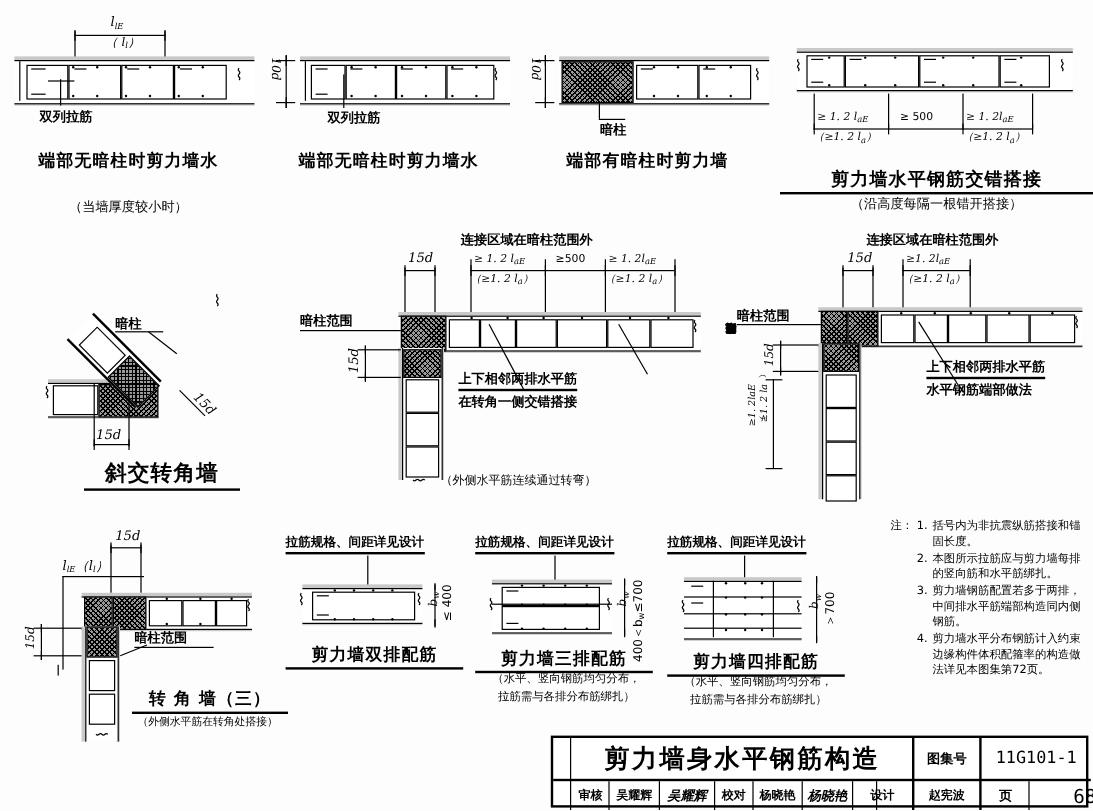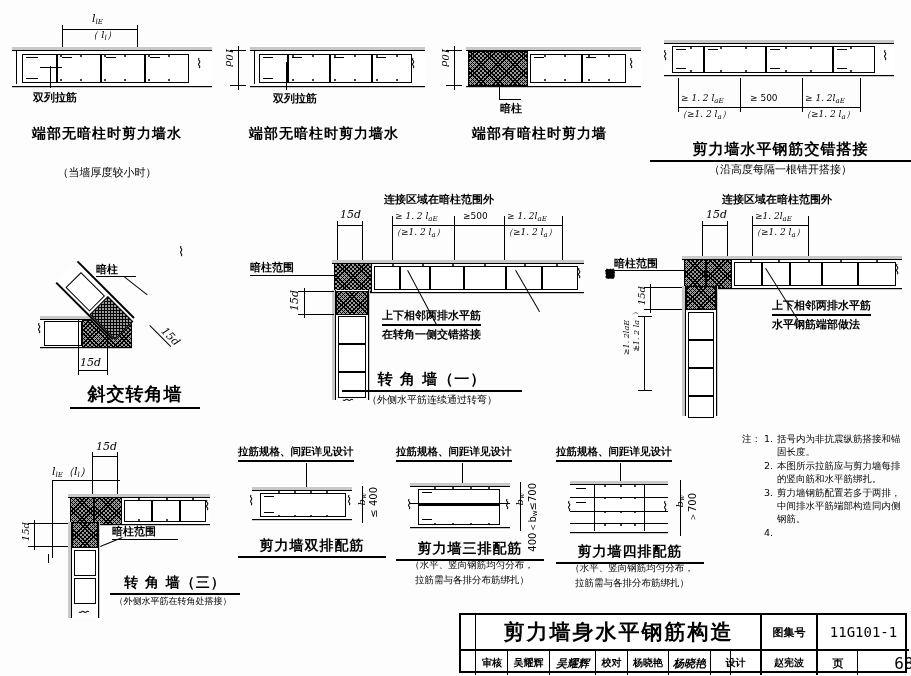--- a/index.html
+++ b/index.html
@@ -339,21 +339,20 @@
   <div class="dimline" style="left:66px;top:124px;width:36px;"></div>
   <div class="dimtick" style="left:72px;top:98px;height:7px;"></div>
   <div class="dimtick" style="left:72px;top:121px;height:7px;"></div>
   <div class="extline" style="left:72px;top:98px;height:30px;"></div>
 
   <div class="leader" style="left:176px;top:80px;width:62px;transform:rotate(62deg);"></div>
   <div class="leader" style="left:284px;top:80px;width:48px;transform:rotate(60deg);"></div>
   <div class="abs cn lbl ul" style="left:150px;top:118px;font-size:11px;">上下相邻两排水平筋</div>
   <div class="abs cn lbl" style="left:150px;top:137px;font-size:11px;">在转角一侧交错搭接</div>
 
-  <div class="abs ttl ul" style="left:110px;top:180px;width:180px;font-size:15px;">转 角 墙（一）</div>
   <div class="abs ttl2" style="left:100px;top:203px;width:200px;font-size:10px;">（外侧水平筋连续通过转弯）</div>
 </div>
 
 <div class="abs" style="left:600px;top:190px;width:311px;height:230px;">
   <div class="abs cn lbl" style="left:122px;top:2px;font-size:11px;">连接区域在暗柱范围外</div>
   <div class="abs lbl it" style="left:106px;top:18px;font-size:11px;">15d</div>
   <div class="dimline" style="left:102px;top:35px;width:26px;"></div>
   <div class="dimtick" style="left:102px;top:31px;"></div>
   <div class="dimtick" style="left:127px;top:31px;"></div>
   <div class="extline" style="left:102px;top:33px;height:34px;"></div>
@@ -433,20 +432,21 @@
   <div class="n" style="padding-left:22px;">
     <b>2.</b>
     <span>本图所示拉筋应与剪力墙每排的竖向筋和水平筋绑扎。</span>
   </div>
   <div class="n" style="padding-left:22px;">
     <b>3.</b>
     <span>剪力墙钢筋配置若多于两排，中间排水平筋端部构造同内侧钢筋。</span>
   </div>
   <div class="n" style="padding-left:22px;">
     <b>4.</b>
+    <span>剪力墙水平分布钢筋计入约束边缘构件体积配箍率的构造做法详见本图集第72页。</span>
   </div>
 </div>
 
 <div class="abs" style="left:0;top:422px;width:240px;height:200px;">
   <div class="abs lbl it" style="left:96px;top:18px;font-size:11px;">15d</div>
   <div class="dimline" style="left:92px;top:34px;width:26px;"></div>
   <div class="dimtick" style="left:92px;top:30px;"></div>
   <div class="dimtick" style="left:117px;top:30px;"></div>
   <div class="extline" style="left:92px;top:32px;height:40px;"></div>
   <div class="extline" style="left:117px;top:32px;height:40px;"></div>

